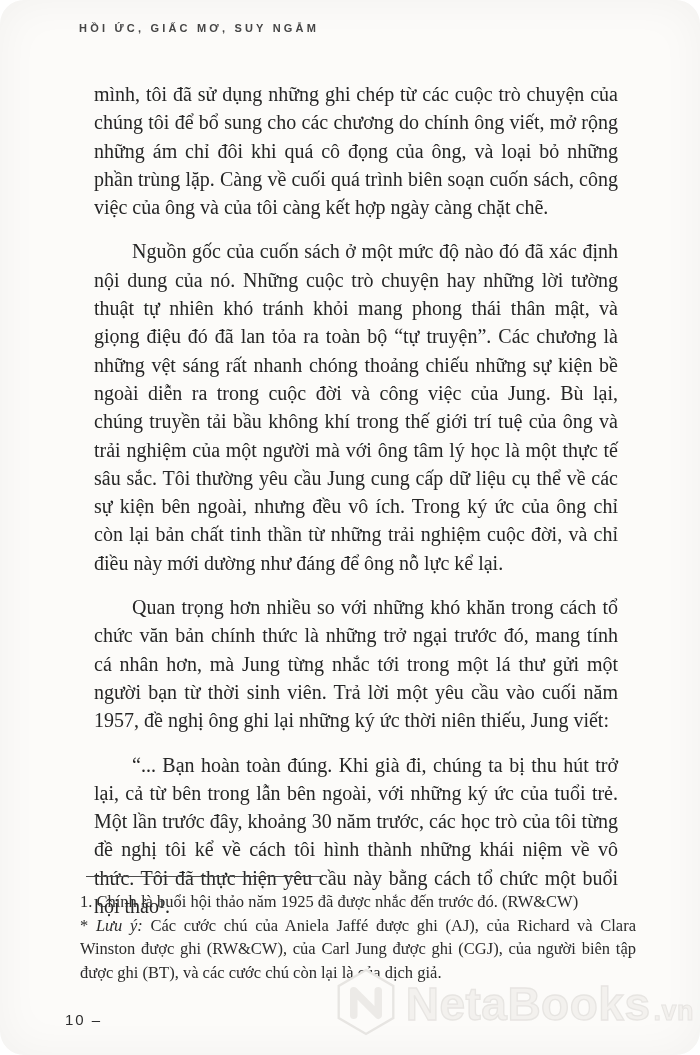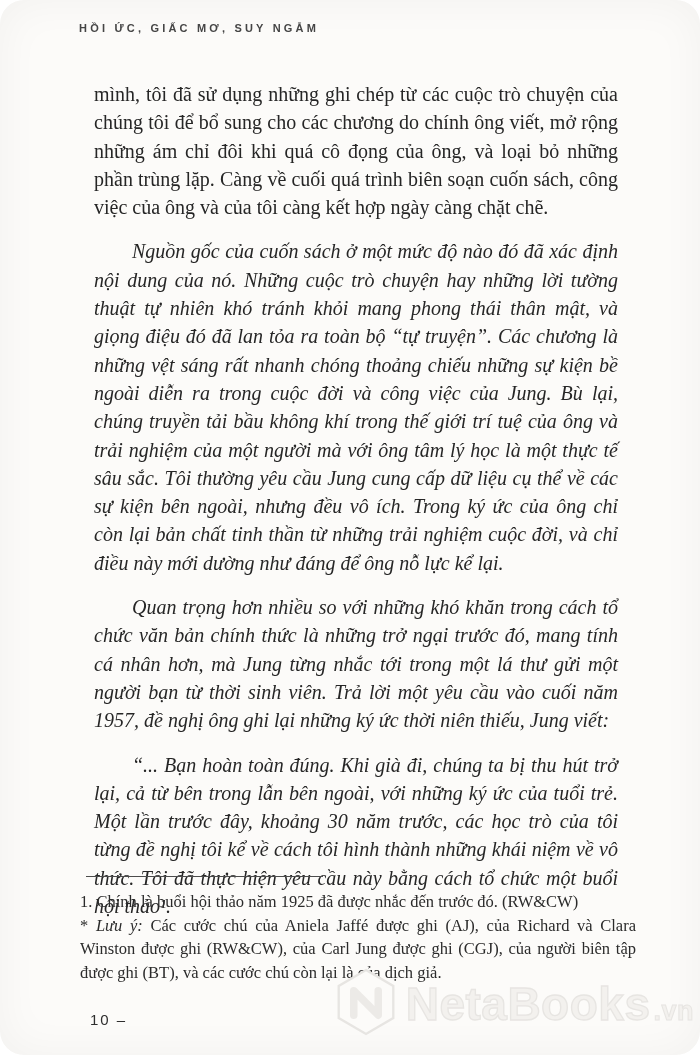--- a/index.html
+++ b/index.html
@@ -35,21 +35,21 @@
     width: 556px;
   }
 
   .text-block p {
     margin: 16px;
     font-size: 20px;
     line-height: 28.3px;
     text-align: justify;
   }
   .text-block p + p { margin-top: 11px; }
-  .indent { text-indent: 38px; font-style: italic; }
+  .indent { text-indent: 38px; }
   .quote  { line-height: 29.8px; }
 
   .footnotes {
     position: absolute;
     top: 876px;
     left: 80px;
     width: 556px;
   }
   .fn-rule {
     width: 237px;
@@ -61,21 +61,21 @@
     margin: 0;
     font-size: 16.5px;
     line-height: 23.6px;
     text-align: justify;
     color: #2b2b2b;
   }
   .fn-label { font-style: italic; }
 
   .page-number {
     position: absolute;
-    left: 90px;
+    left: 65px;
     bottom: 27px;
     font-family: "Liberation Sans", sans-serif;
     font-size: 15px;
     letter-spacing: 2px;
     color: #2e2e2e;
   }
 
   .watermark {
     position: absolute;
     right: 6px;

